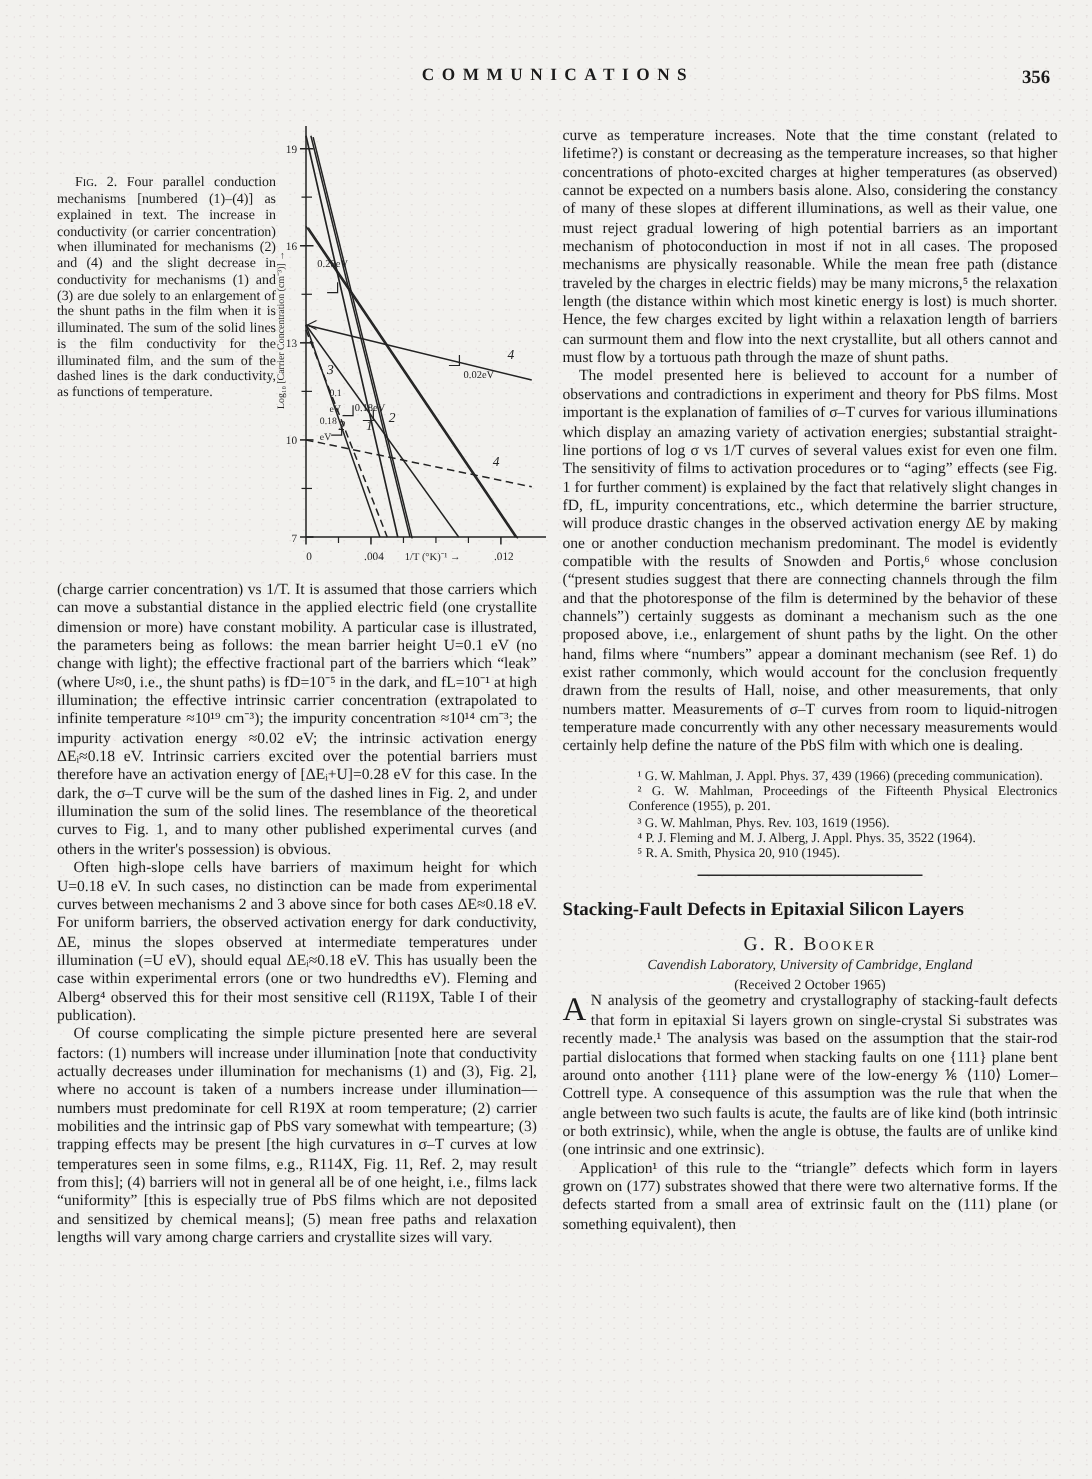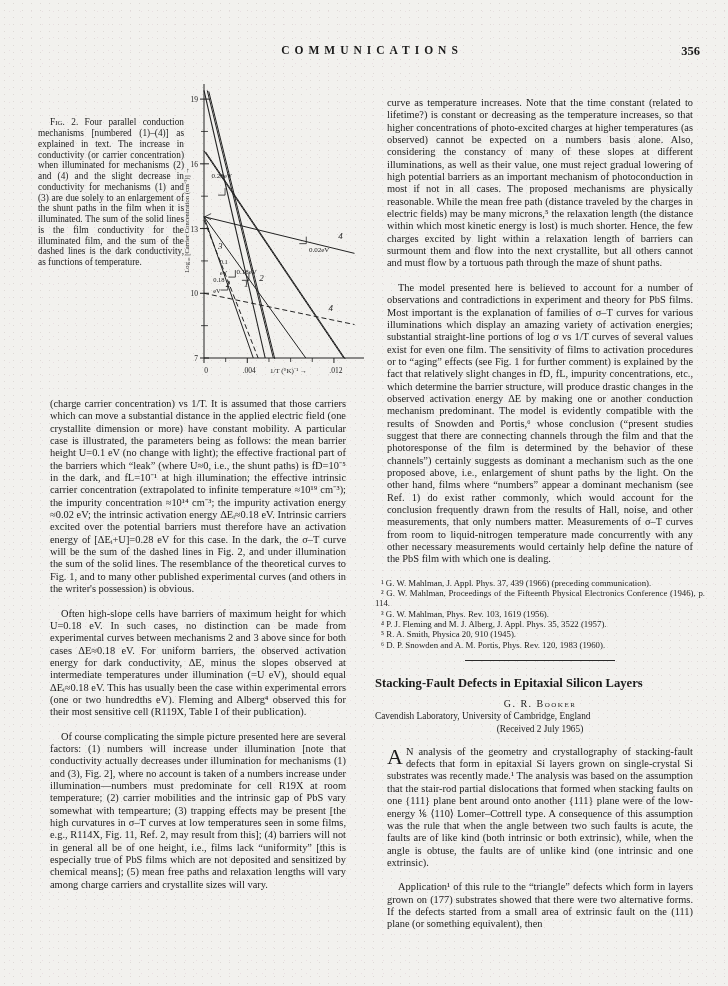--- a/index.html
+++ b/index.html
@@ -14,35 +14,35 @@
     color:#1b1b1b;
     overflow:hidden;
   }
   .header{position:absolute;top:44px;left:16px;right:0;height:16px;}
   .running-head{position:absolute;left:50%;transform:translateX(-50%);
     letter-spacing:5px;font-size:11.5px;font-weight:bold;white-space:nowrap;}
   .page-number{position:absolute;right:28px;top:0;font-weight:bold;font-size:12.5px;}
   .col{position:absolute;text-align:justify;}
   .col-left{left:38px;top:78px;width:320px;}
   .col-right{left:375px;top:85px;width:330px;}
-  p.body{font-size:10.4px;line-height:12.35px;margin:12px;}
+  p.body{font-size:10.4px;line-height:12.35px;margin:0;}
   p.indent{text-indent:11px;}
   .figure-row{position:relative;width:330px;height:308px;margin-bottom:2px;}
   .fig-caption{position:absolute;left:0;top:30px;width:146px;
     font-size:9.3px;line-height:10.75px;text-align:justify;text-indent:12px;}
   .fig-label{font-variant:small-caps;}
   svg.fig{position:absolute;left:144px;top:0;}
-  .footnotes{margin-top:7px;}
+  .footnotes{margin-top:7px;margin-left:44px;}
   p.fn{font-size:8.8px;line-height:10.3px;text-indent:6px;margin:0;text-align:justify;}
   .divider{width:150px;border-top:1.2px solid #2a2a2a;margin:10px auto 0;}
   .article-title{font-size:12.6px;font-weight:bold;text-align:left;
     margin:15px 0 0;line-height:14px;}
   .author{text-align:center;font-variant:small-caps;letter-spacing:1.5px;
-    font-size:10px;margin-top:8px;}
-  .affiliation{font-size:9.3px;margin-top:2px;}
+    font-size:13px;margin-top:8px;}
+  .affiliation{text-align:center;font-style:italic;font-size:9.3px;margin-top:2px;}
   .received{text-align:center;font-size:9.3px;margin-top:3px;}
   .dropcap-para{margin-top:9px;}
   .dropcap{float:left;font-size:22px;line-height:19px;padding:1px 3px 0 0;}
 </style>
 </head>
 <body>
 
 <div class="page">
 
   <div class="header">
@@ -117,31 +117,30 @@
     <p class="body indent">Often high-slope cells have barriers of maximum height for which U=0.18 eV. In such cases, no distinction can be made from experimental curves between mechanisms 2 and 3 above since for both cases ΔE≈0.18 eV. For uniform barriers, the observed activation energy for dark conductivity, ΔE, minus the slopes observed at intermediate temperatures under illumination (=U eV), should equal ΔEᵢ≈0.18 eV. This has usually been the case within experimental errors (one or two hundredths eV). Fleming and Alberg⁴ observed this for their most sensitive cell (R119X, Table I of their publication).</p>
     <p class="body indent">Of course complicating the simple picture presented here are several factors: (1) numbers will increase under illumination [note that conductivity actually decreases under illumination for mechanisms (1) and (3), Fig. 2], where no account is taken of a numbers increase under illumination—numbers must predominate for cell R19X at room temperature; (2) carrier mobilities and the intrinsic gap of PbS vary somewhat with tempearture; (3) trapping effects may be present [the high curvatures in σ–T curves at low temperatures seen in some films, e.g., R114X, Fig. 11, Ref. 2, may result from this]; (4) barriers will not in general all be of one height, i.e., films lack “uniformity” [this is especially true of PbS films which are not deposited and sensitized by chemical means]; (5) mean free paths and relaxation lengths will vary among charge carriers and crystallite sizes will vary.</p>
   </div>
 
   <div class="col col-right">
     <p class="body">curve as temperature increases. Note that the time constant (related to lifetime?) is constant or decreasing as the temperature increases, so that higher concentrations of photo-excited charges at higher temperatures (as observed) cannot be expected on a numbers basis alone. Also, considering the constancy of many of these slopes at different illuminations, as well as their value, one must reject gradual lowering of high potential barriers as an important mechanism of photoconduction in most if not in all cases. The proposed mechanisms are physically reasonable. While the mean free path (distance traveled by the charges in electric fields) may be many microns,⁵ the relaxation length (the distance within which most kinetic energy is lost) is much shorter. Hence, the few charges excited by light within a relaxation length of barriers can surmount them and flow into the next crystallite, but all others cannot and must flow by a tortuous path through the maze of shunt paths.</p>
     <p class="body indent">The model presented here is believed to account for a number of observations and contradictions in experiment and theory for PbS films. Most important is the explanation of families of σ–T curves for various illuminations which display an amazing variety of activation energies; substantial straight-line portions of log σ vs 1/T curves of several values exist for even one film. The sensitivity of films to activation procedures or to “aging” effects (see Fig. 1 for further comment) is explained by the fact that relatively slight changes in fD, fL, impurity concentrations, etc., which determine the barrier structure, will produce drastic changes in the observed activation energy ΔE by making one or another conduction mechanism predominant. The model is evidently compatible with the results of Snowden and Portis,⁶ whose conclusion (“present studies suggest that there are connecting channels through the film and that the photoresponse of the film is determined by the behavior of these channels”) certainly suggests as dominant a mechanism such as the one proposed above, i.e., enlargement of shunt paths by the light. On the other hand, films where “numbers” appear a dominant mechanism (see Ref. 1) do exist rather commonly, which would account for the conclusion frequently drawn from the results of Hall, noise, and other measurements, that only numbers matter. Measurements of σ–T curves from room to liquid-nitrogen temperature made concurrently with any other necessary measurements would certainly help define the nature of the PbS film with which one is dealing.</p>
 
     <div class="footnotes">
       <p class="fn">¹ G. W. Mahlman, J. Appl. Phys. 37, 439 (1966) (preceding communication).</p>
-      <p class="fn">² G. W. Mahlman, Proceedings of the Fifteenth Physical Electronics Conference (1946), p. 114.</p>
+      <p class="fn">² G. W. Mahlman, Proceedings of the Fifteenth Physical Electronics Conference (1955), p. 201.</p>
       <p class="fn">³ G. W. Mahlman, Phys. Rev. 103, 1619 (1956).</p>
-      <p class="fn">⁴ P. J. Fleming and M. J. Alberg, J. Appl. Phys. 35, 3522 (1957).</p>
+      <p class="fn">⁴ P. J. Fleming and M. J. Alberg, J. Appl. Phys. 35, 3522 (1964).</p>
       <p class="fn">⁵ R. A. Smith, Physica 20, 910 (1945).</p>
-      <p class="fn">⁶ D. P. Snowden and A. M. Portis, Phys. Rev. 120, 1983 (1960).</p>
     </div>
 
     <div class="divider"></div>
 
     <h2 class="article-title">Stacking-Fault Defects in Epitaxial Silicon Layers</h2>
     <div class="author">G. R. Booker</div>
     <div class="affiliation">Cavendish Laboratory, University of Cambridge, England</div>
-    <div class="received">(Received 2 July 1965)</div>
+    <div class="received">(Received 2 October 1965)</div>
 
     <p class="body dropcap-para"><span class="dropcap">A</span><span>N analysis of the geometry and crystallography of stacking-fault defects that form in epitaxial Si layers grown on single-crystal Si substrates was recently made.¹ The analysis was based on the assumption that the stair-rod partial dislocations that formed when stacking faults on one {111} plane bent around onto another {111} plane were of the low-energy ⅙ ⟨110⟩ Lomer–Cottrell type. A consequence of this assumption was the rule that when the angle between two such faults is acute, the faults are of like kind (both intrinsic or both extrinsic), while, when the angle is obtuse, the faults are of unlike kind (one intrinsic and one extrinsic).</span></p>
     <p class="body indent">Application¹ of this rule to the “triangle” defects which form in layers grown on (177) substrates showed that there were two alternative forms. If the defects started from a small area of extrinsic fault on the (111) plane (or something equivalent), then</p>
   </div>
 
 </div>
 
 </body></html>

